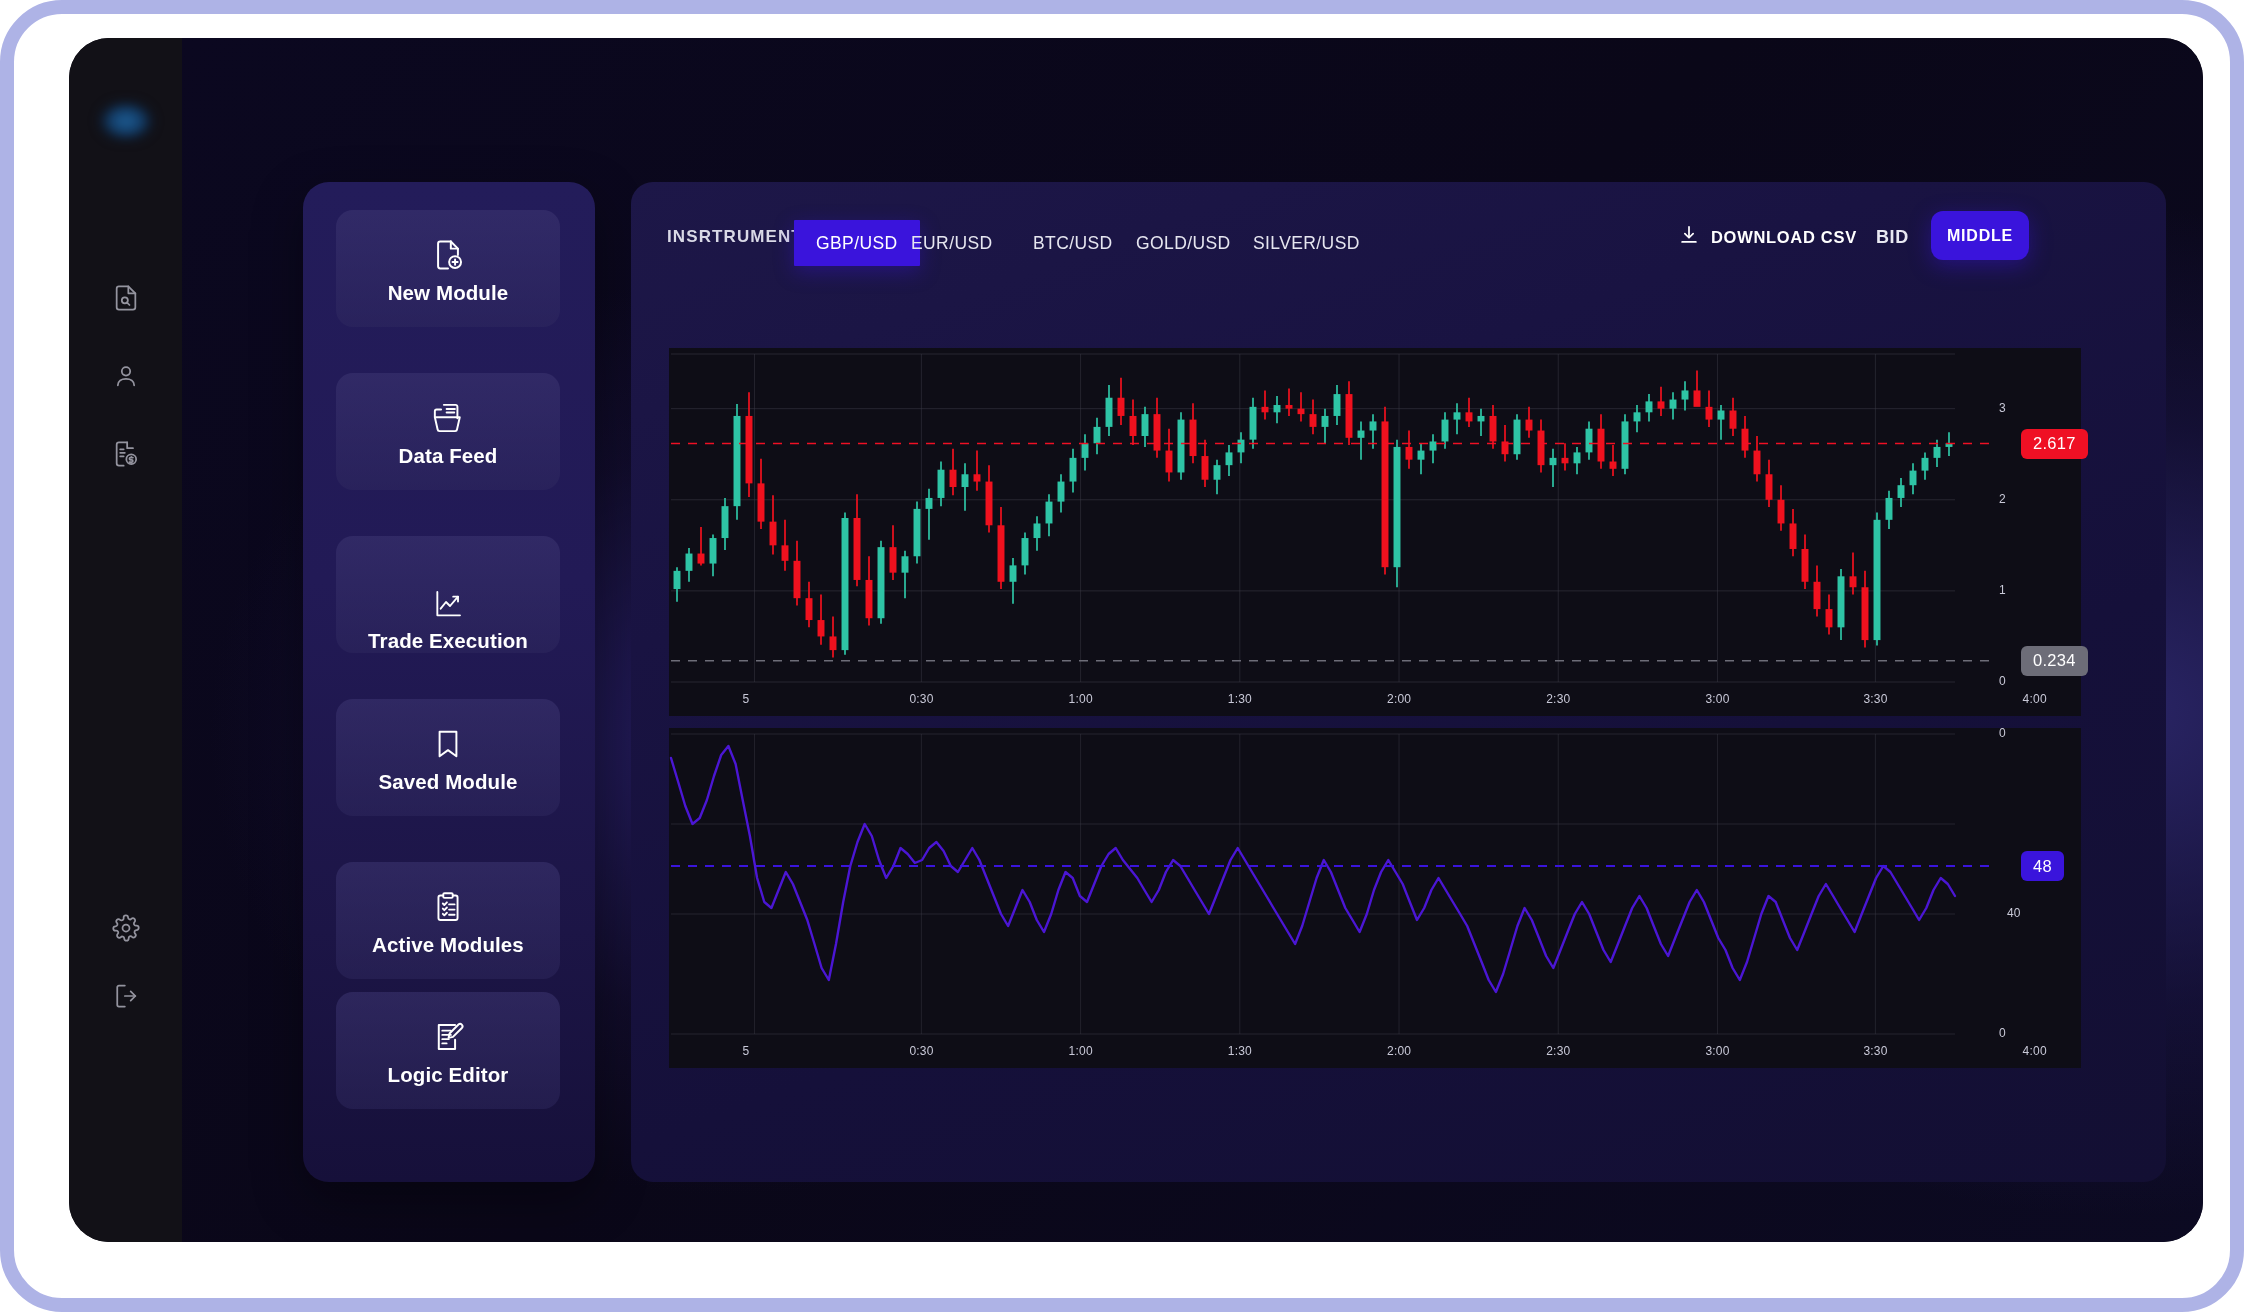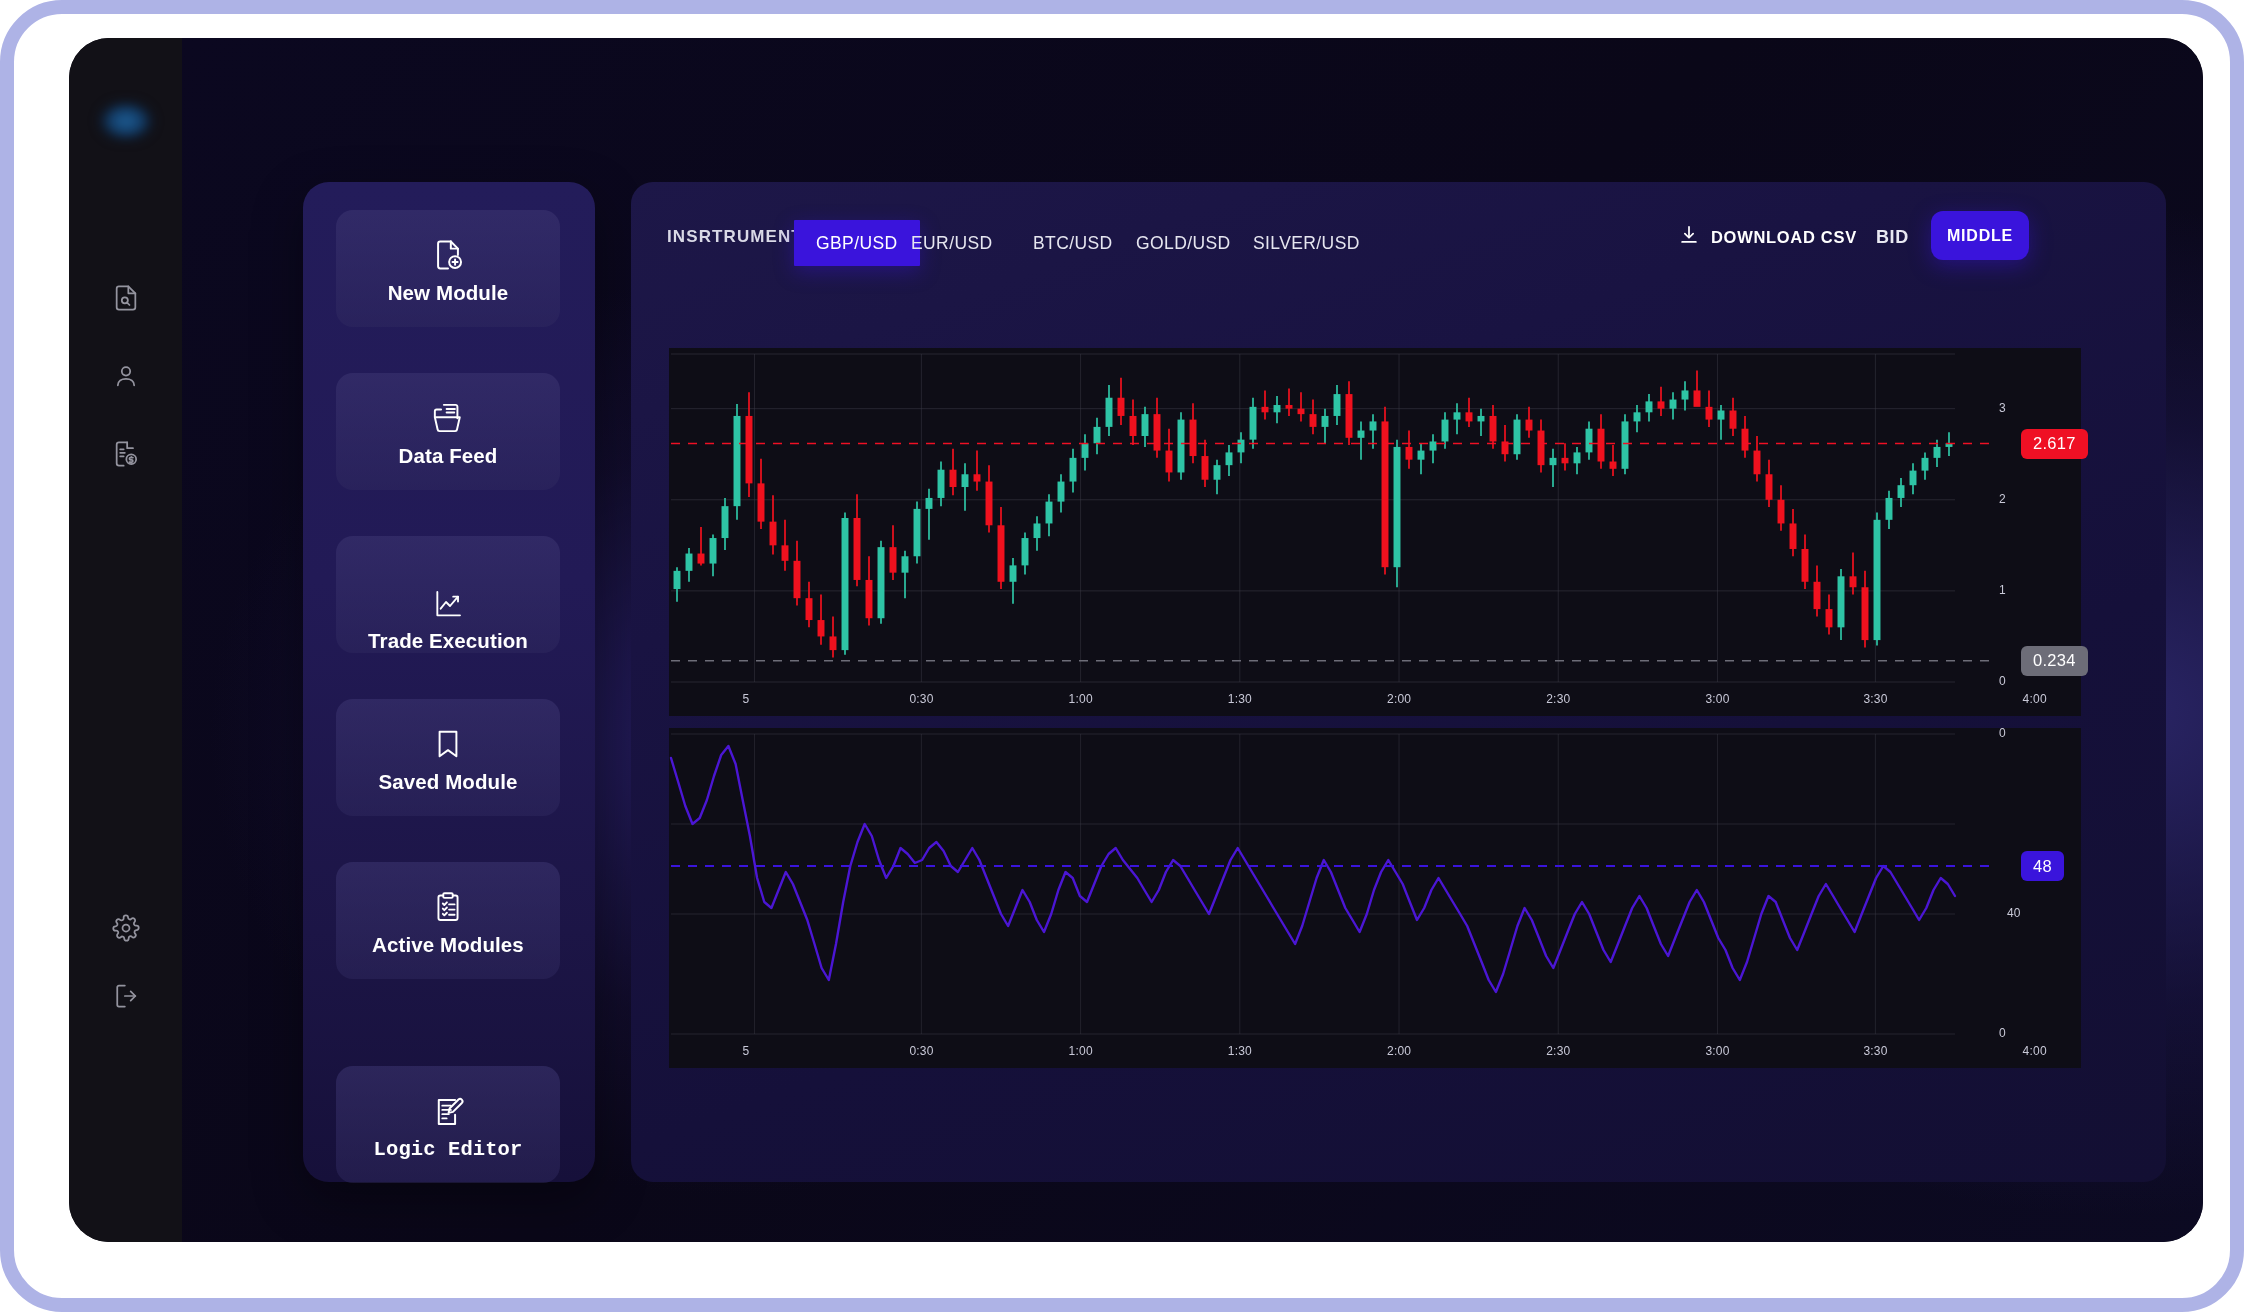--- a/index.html
+++ b/index.html
@@ -227,21 +227,21 @@
         <div class="module-card" style="top: 680px;">
           <div class="mc-icon">
             <svg width="30" height="34" viewBox="0 0 22 24" fill="none" stroke="#fff" stroke-width="1.4" stroke-linecap="round" stroke-linejoin="round">
               <path d="M7.5 3.6H5.4A1.4 1.4 0 0 0 4 5v15.1a1.4 1.4 0 0 0 1.4 1.4h11.2a1.4 1.4 0 0 0 1.4-1.4V5a1.4 1.4 0 0 0-1.4-1.4h-2.1"></path>
               <rect x="7.5" y="1.9" width="7" height="3.4" rx="1"></rect>
               <path d="M7.2 9.4l1.1 1.1 1.9-1.9M11.8 10.1h4M7.2 13.2l1.1 1.1 1.9-1.9M11.8 13.9h4M7.2 17l1.1 1.1 1.9-1.9M11.8 17.7h4"></path>
             </svg>
           </div>
           <div class="mc-label">Active Modules</div>
         </div>
-        <div class="module-card" style="top: 884px; font-family: Liberation Mono, monospace;">
+        <div class="module-card" style="top: 810px;">
           <div class="mc-icon">
             <svg width="34" height="34" viewBox="0 0 24 24" fill="none" stroke="#fff" stroke-width="1.4" stroke-linecap="round" stroke-linejoin="round">
               <path d="M17 3.5H5.5v17H17V14"></path>
               <path d="M8 7.5h6M8 10.5h6M8 13.5h4.5M8 16.5h3"></path>
               <path d="M19.4 3.2a1.7 1.7 0 0 1 2.4 2.4l-6.3 6.3-3.1.7.7-3.1z"></path>
             </svg>
           </div>
           <div class="mc-label">Logic Editor</div>
         </div>
       </section>

